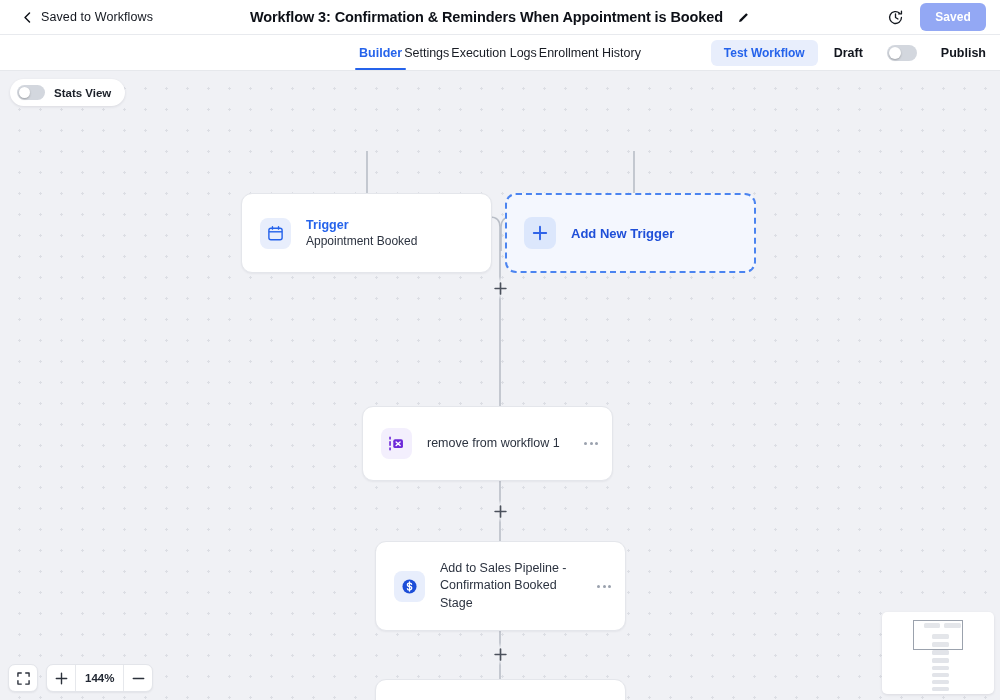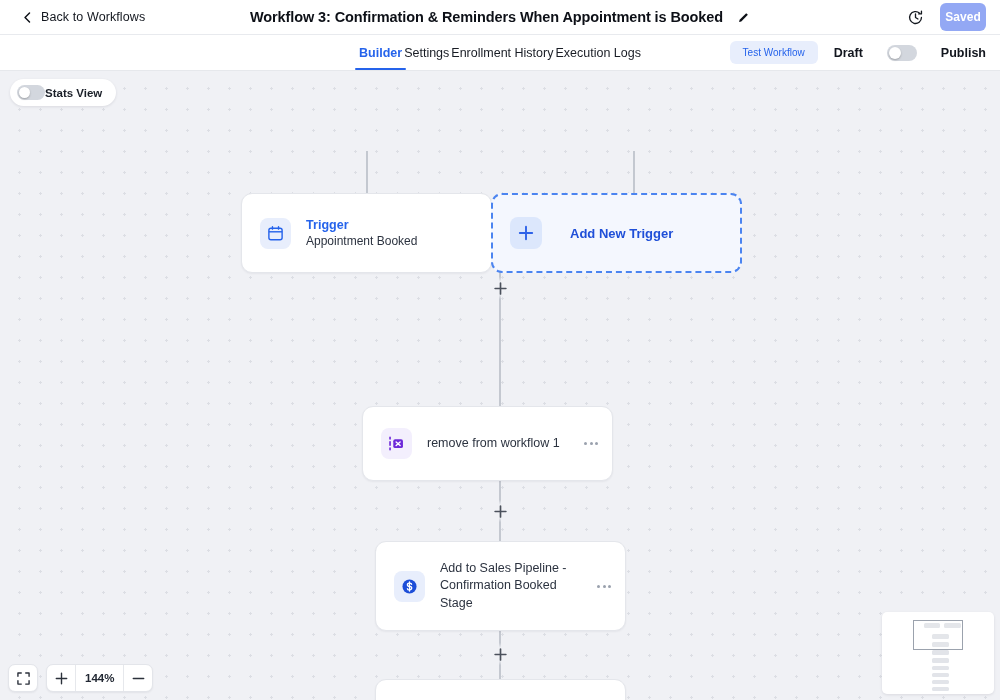--- a/index.html
+++ b/index.html
@@ -41,21 +41,21 @@
   .topbar-right {
     position: absolute; right: 14px;
     display: flex; align-items: center; gap: 16px;
   }
   .history-icon { width: 17px; height: 17px; display: block; cursor: pointer; }
   .saved-btn {
     background: #93a8f4;
     color: #ffffff;
     font-size: 12px; font-weight: bold;
     border: none; border-radius: 6px;
-    padding: 7px 5px;
+    padding: 7px 15px;
     cursor: pointer;
     letter-spacing: .1px;
   }
 
   
   .tabbar {
     position: relative;
     height: 36px;
     background: #ffffff;
     border-bottom: 1px solid #e6e8ec;
@@ -72,21 +72,21 @@
   .tab.active::after {
     content: ""; position: absolute; left: -3px; right: -3px; bottom: 0;
     height: 2.5px; background: #2563eb; border-radius: 2px;
   }
   .tabbar-right {
     position: absolute; right: 14px; top: 0; bottom: 0;
     display: flex; align-items: center; gap: 16px;
   }
   .test-btn {
     background: #e8eefc; color: #2563eb;
-    font-size: 10px; font-weight: normal;
+    font-size: 12px; font-weight: bold;
     border: none; border-radius: 6px;
     padding: 6px 13px; cursor: pointer;
   }
   .pub-group { display: flex; align-items: center; gap: 24px; }
   .pub-label { font-size: 12.5px; font-weight: bold; color: #12161e; }
   .switch {
     width: 30px; height: 16px; border-radius: 9px;
     background: #d3d7de; position: relative; cursor: pointer; flex: none;
   }
   .switch .knob {
@@ -102,21 +102,21 @@
     width: 1000px; height: 629px;
     background-color: #f0f1f5;
     background-image: radial-gradient(circle, #dcdee4 1.1px, transparent 1.2px);
     background-size: 21px 21px;
     background-position: 9px 7px;
     overflow: hidden;
   }
 
   .stats-toggle {
     position: absolute; left: 10px; top: 8px;
-    display: flex; align-items: center; 
+    display: flex; align-items: center; gap: 9px;
     background: #ffffff; border-radius: 16px;
     padding: 6px 14px 6px 7px;
     box-shadow: 0 1px 3px rgba(16,24,40,.10);
     cursor: pointer; z-index: 20;
   }
   .stats-toggle .switch { width: 28px; height: 15px; }
   .stats-toggle .knob { width: 11px; height: 11px; }
   .stats-label { font-size: 11.5px; font-weight: bold; color: #1b2029; }
 
   
@@ -165,26 +165,25 @@
   .node-dots {
     flex: none; width: 26px; margin-right: 8px;
     display: flex; align-items: center; justify-content: center;
     gap: 2.5px; cursor: pointer;
   }
   .node-dots i { width: 3px; height: 3px; border-radius: 50%; background: #9aa1ad; display: block; }
 
   
   #node-trigger { left: 241px; top: 122px; width: 251px; height: 80px; }
   #node-add-trigger {
-    left: 491px; top: 122px; width: 251px; height: 80px;
+    left: 505px; top: 122px; width: 251px; height: 80px;
     background: #f4f7fe;
     border: 2px dashed #4b84f0;
     border-radius: 11px;
     box-shadow: none;
-    gap: 13px;
   }
   #node-add-trigger .node-icon { margin-left: 17px; width: 32px; height: 32px; }
   .add-trigger-label {
     font-size: 13px; font-weight: bold; color: #1f4fd8; margin-left: 15px;
   }
 
   #node-remove { left: 362px; top: 335px; width: 251px; height: 75px; }
   #node-pipeline { left: 375px; top: 470px; width: 251px; height: 90px; }
   #node-sms { left: 375px; top: 608px; width: 251px; height: 78px; }
 
@@ -231,21 +230,21 @@
 </style>
 </head>
 <body>
 
 <div class="topbar">
 
   <div class="back-link">
     <svg class="back-chevron" viewBox="0 0 12 12">
       <path d="M8.2 1.2 L3.3 6 L8.2 10.8" fill="none" stroke="#0d1017" stroke-width="1.6" stroke-linecap="round" stroke-linejoin="round"></path>
     </svg>
-    <span class="back-label">Back to Workflows</span>
+    <span class="back-label">Saved to Workflows</span>
   </div>
 
   <div class="title-wrap">
     <span class="wf-title">Workflow 3: Confirmation &amp; Reminders When Appointment is Booked</span>
     <svg class="edit-icon" viewBox="0 0 14 14">
       <path d="M2.2 11.8 L2.8 9.4 L9.9 2.3 L11.7 4.1 L4.6 11.2 Z" fill="#0d1017"></path>
     </svg>
   </div>
 
   <div class="topbar-right">
@@ -255,22 +254,22 @@
       <path d="M9 5.2 L9 9 L11.6 10.6" fill="none" stroke="#14181f" stroke-width="1.4" stroke-linecap="round" stroke-linejoin="round"></path>
     </svg>
     <button class="saved-btn">Saved</button>
   </div>
 </div>
 
 <div class="tabbar">
   <div class="tabs">
     <div class="tab active">Builder</div>
     <div class="tab">Settings</div>
+    <div class="tab">Execution Logs</div>
     <div class="tab">Enrollment History</div>
-    <div class="tab">Execution Logs</div>
   </div>
 
   <div class="tabbar-right">
     <button class="test-btn">Test Workflow</button>
     <div class="pub-group">
       <span class="pub-label">Draft</span>
       <div class="switch">
         <div class="knob"></div>
       </div>
       <span class="pub-label">Publish</span>

